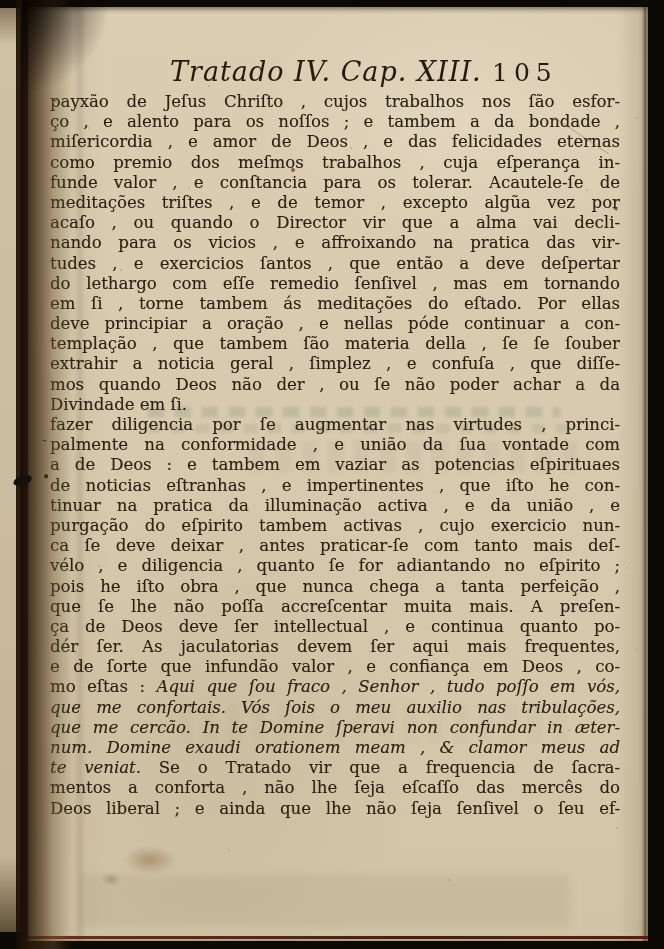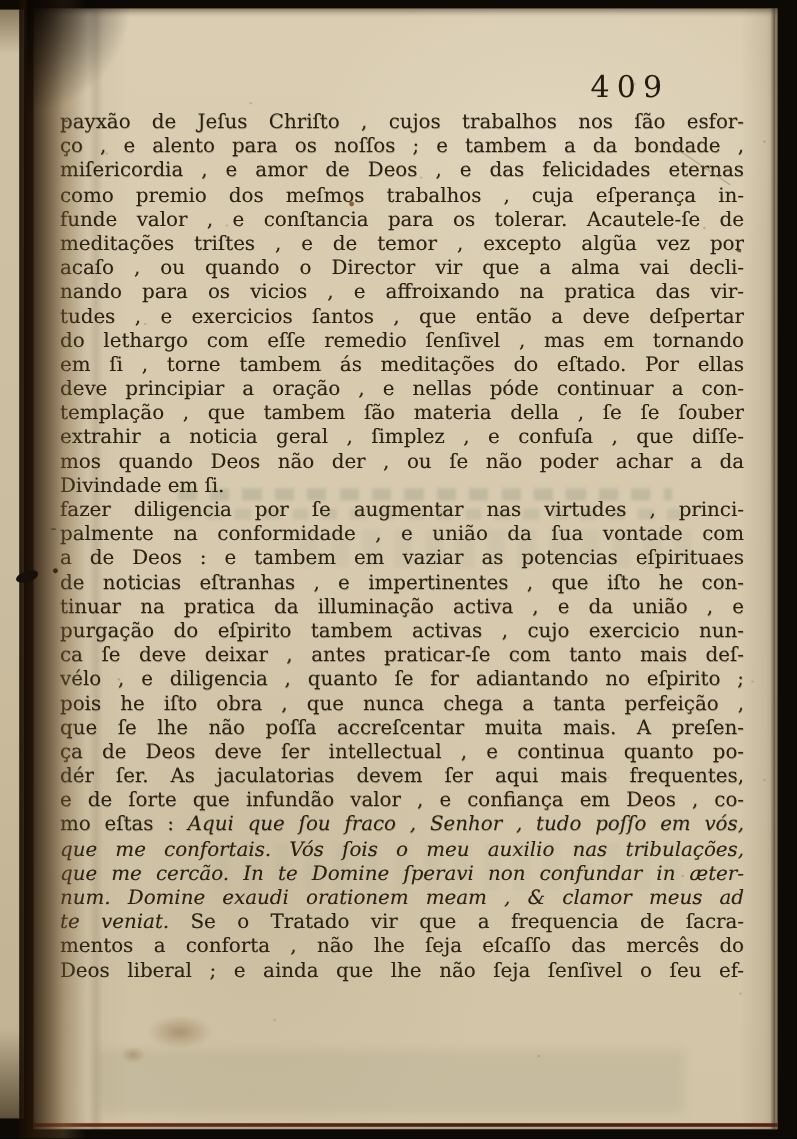--- a/index.html
+++ b/index.html
@@ -102,21 +102,22 @@
 
   <div class="page">
     <div class="speckles"></div>
     <div class="ghost g1"></div>
     <div class="ghost g2"></div>
     <div class="ghost g3"></div>
     <div class="ghost g4"></div>
     <div class="ghost g5"></div>
     <div class="crease"></div>
 
-    <div class="page-number">409</div>
+    <div class="running-title">Tratado IV. Cap. XIII.</div>
+    <div class="page-number">105</div>
 
     <div class="dash dash1">-</div>
     <div class="dash dash2">-</div>
     <div class="bullet">•</div>
 
     <div class="text" id="body-text">
         <div class="line"><span>payxão de Jeſus Chriſto , cujos trabalhos nos ſão esfor-</span></div>
         <div class="line"><span>ço , e alento para os noſſos ; e tambem a da bondade ,</span></div>
         <div class="line"><span>miſericordia , e amor de Deos , e das felicidades eternas</span></div>
         <div class="line"><span>como premio dos meſmos trabalhos , cuja eſperança in-</span></div>

